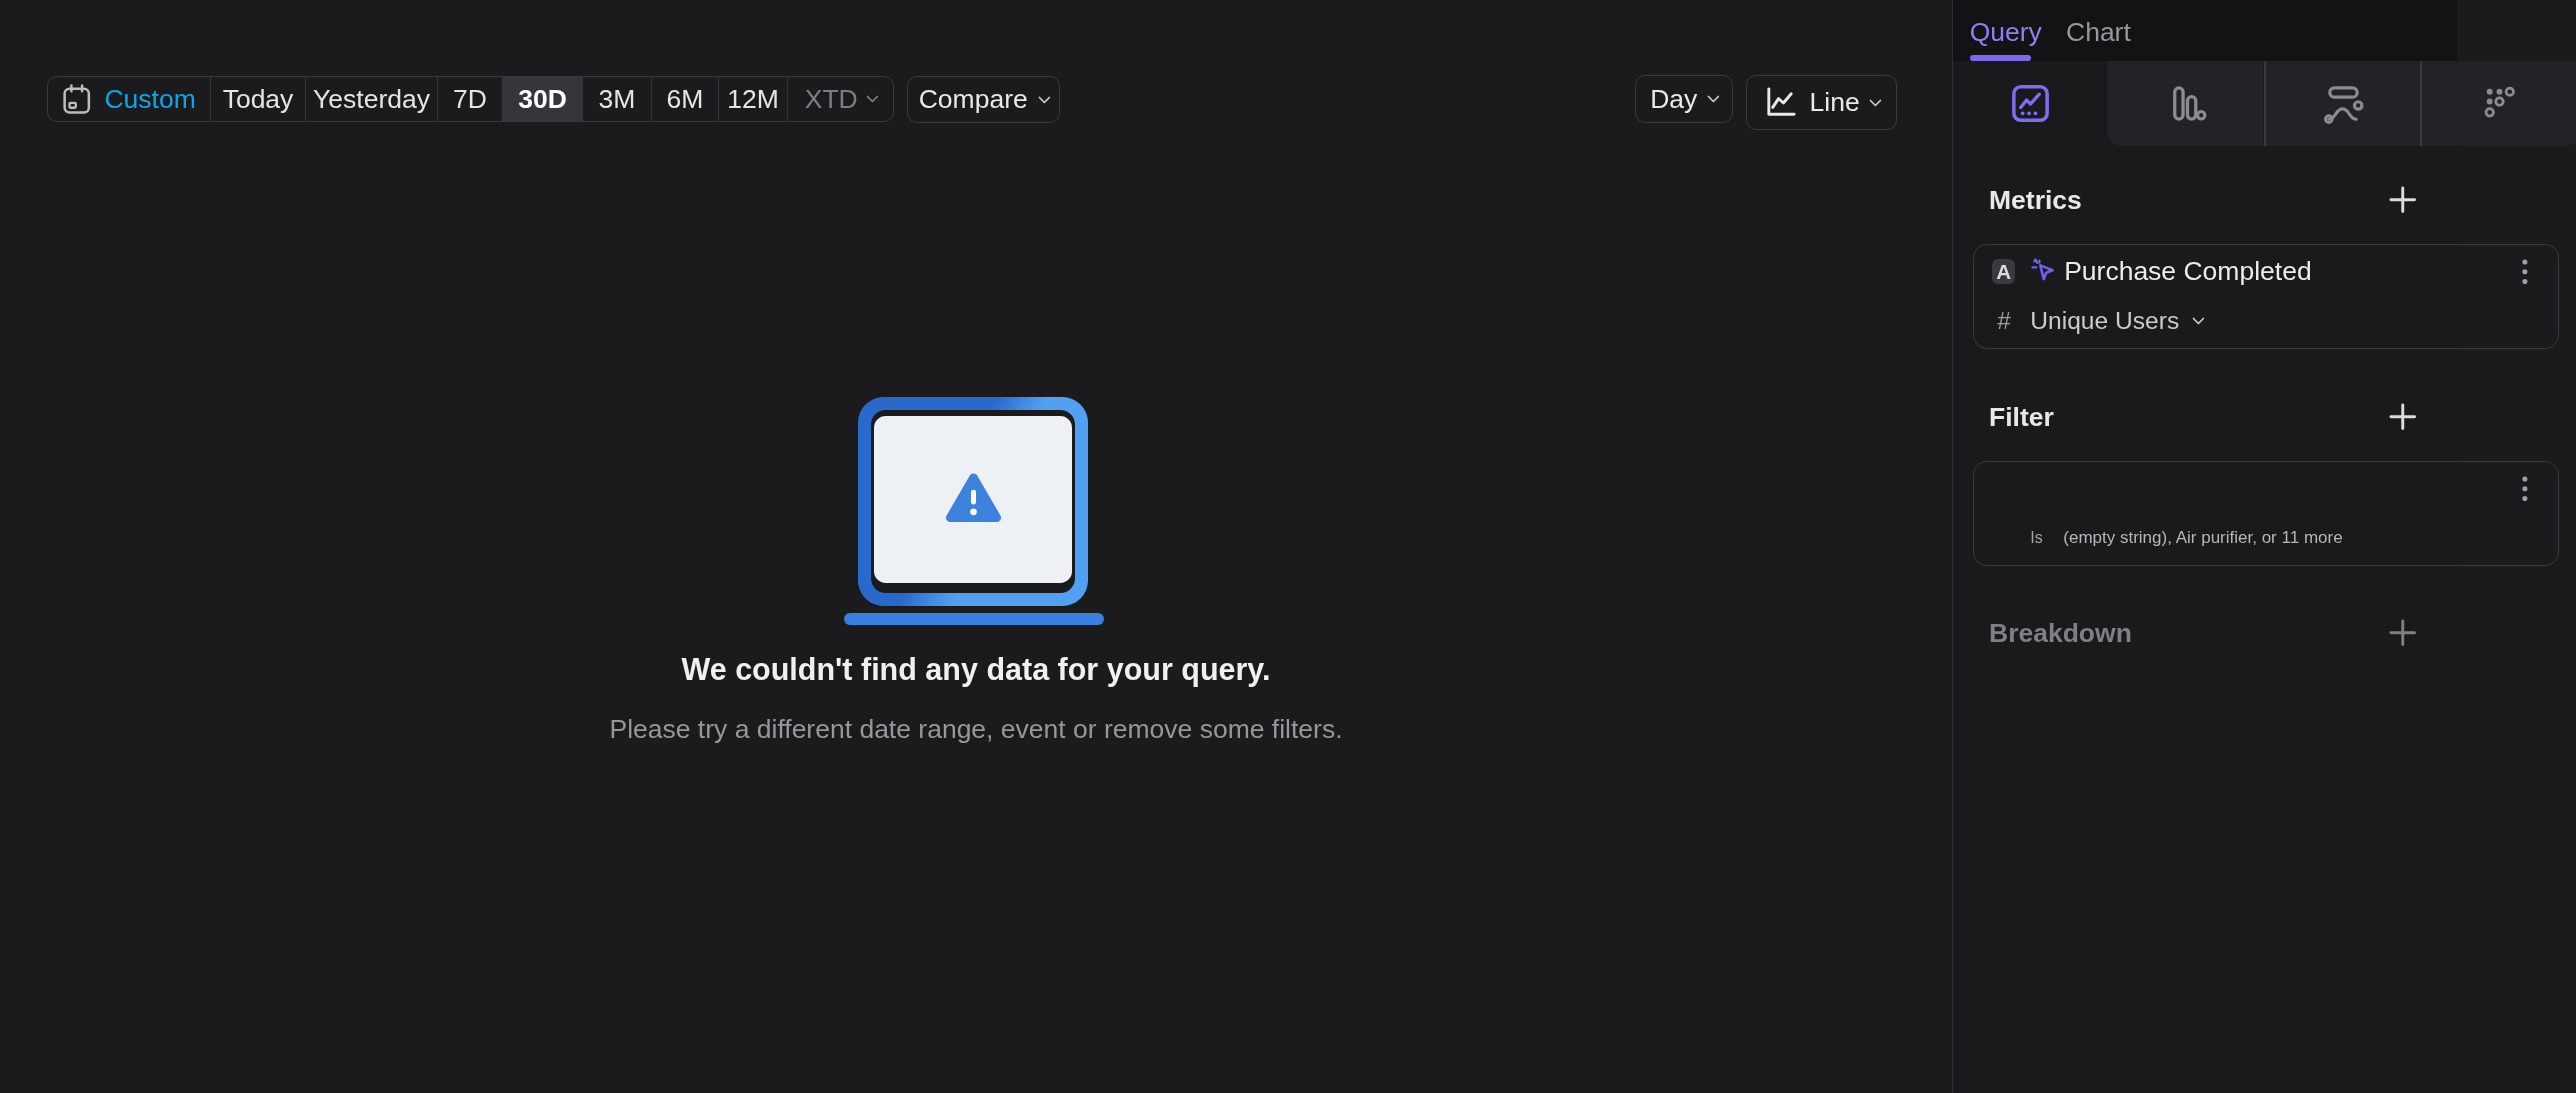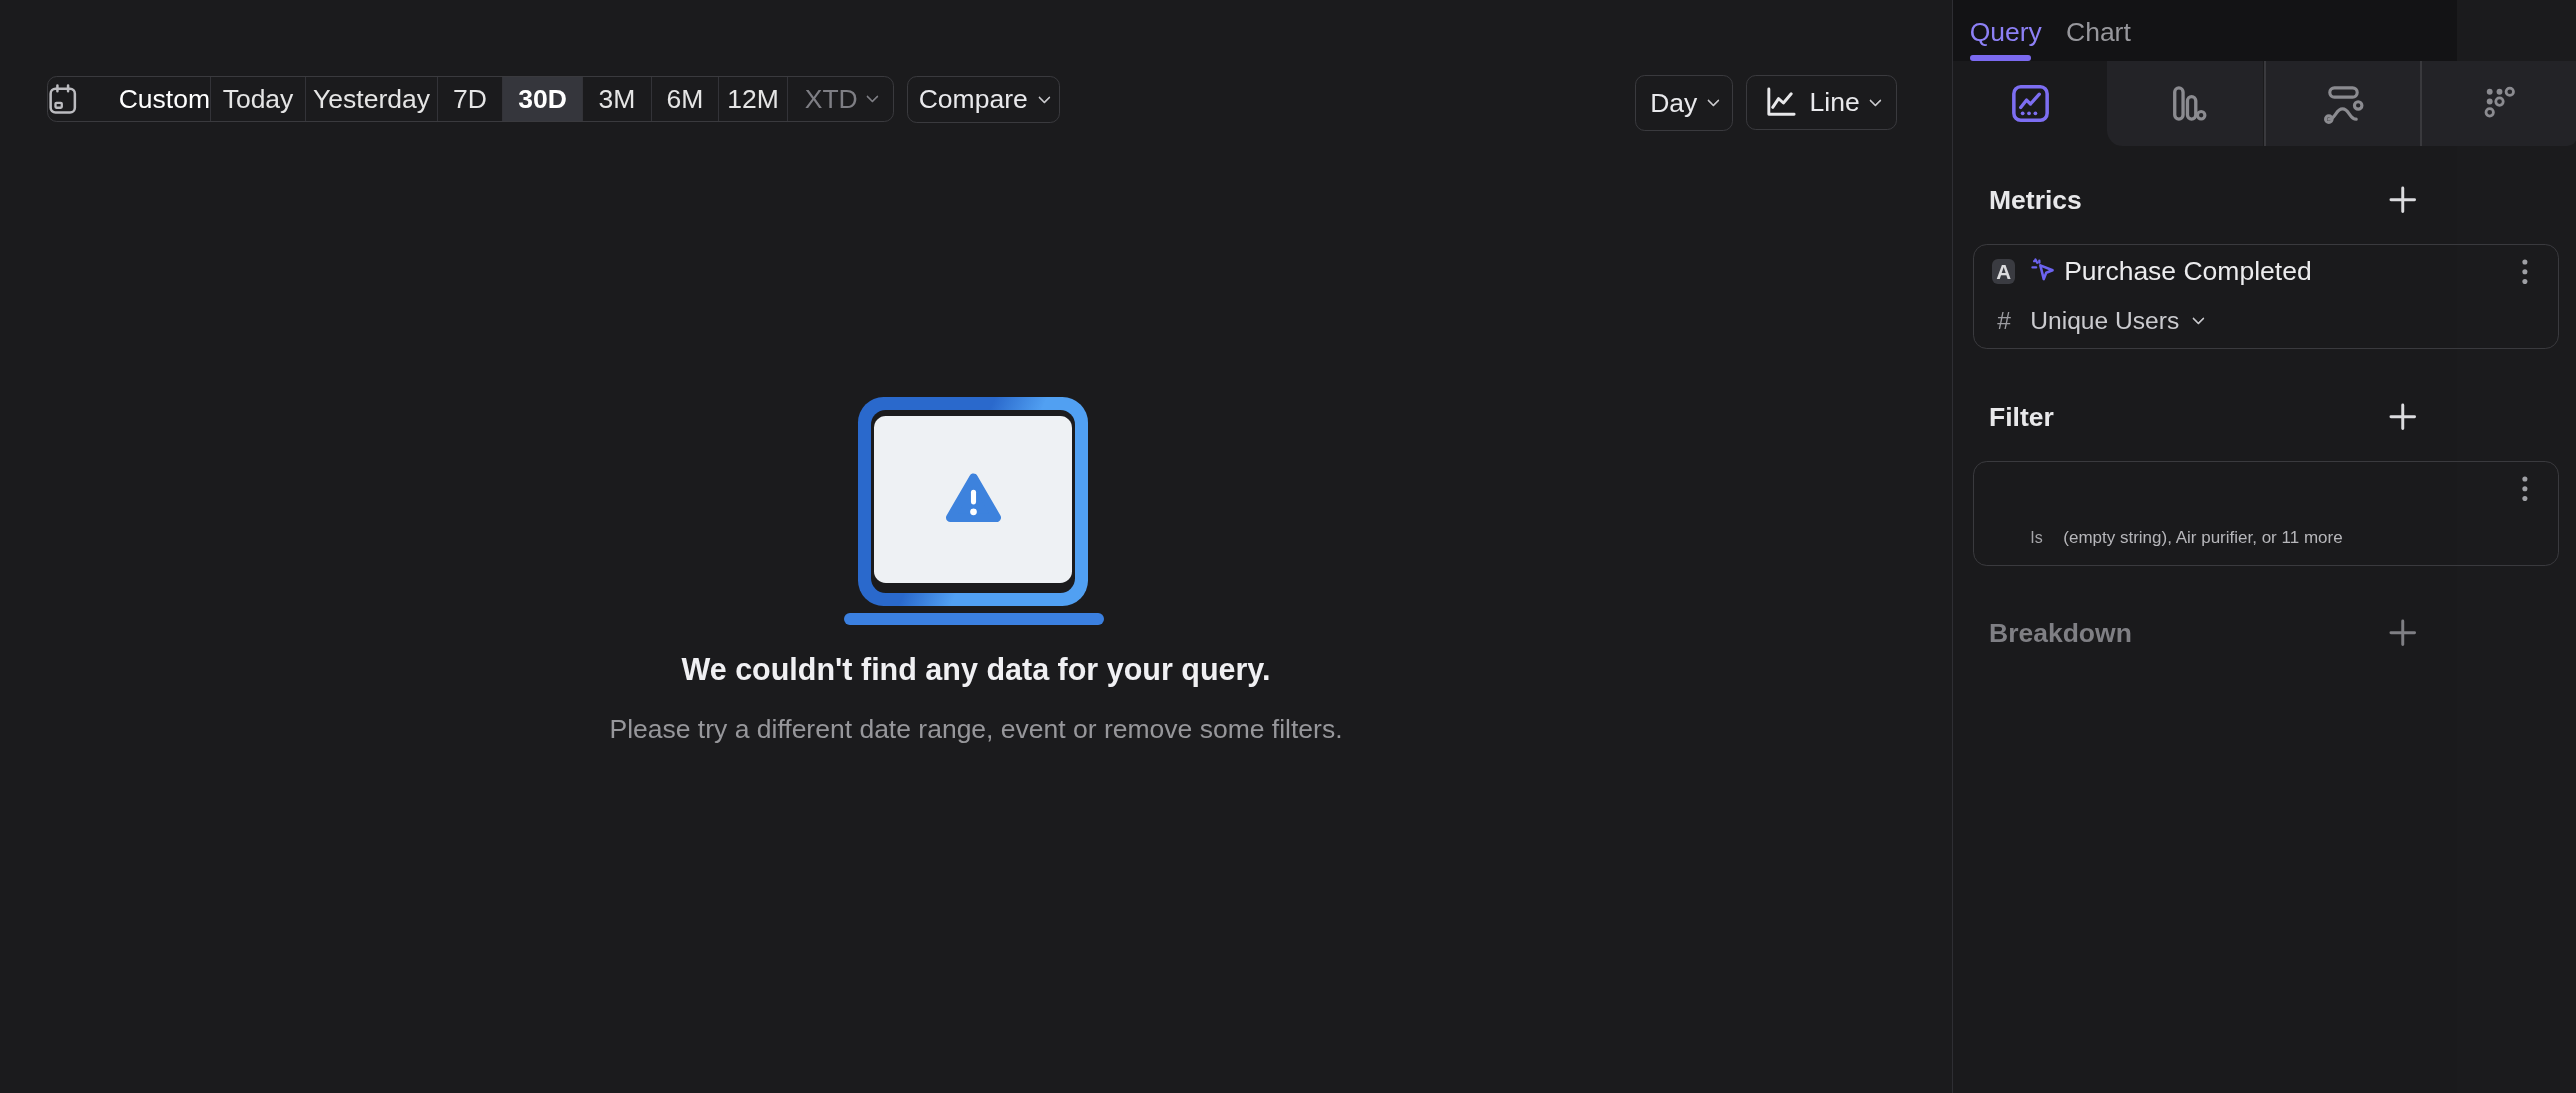--- a/index.html
+++ b/index.html
@@ -8,21 +8,21 @@
   #app { position:relative; width:2576px; height:1093px; background:#1b1b1d; overflow:hidden; }
 
   
   .main { position:absolute; left:0; top:0; width:1952px; height:1093px; background:#1b1b1d; }
 
   .seg-group { position:absolute; left:47px; top:76px; height:46px; display:flex;
                border:1px solid #3a3a3e; border-radius:9.8px; overflow:hidden; }
   .seg { display:flex; align-items:center; justify-content:center; height:100%;
          font-size:26.5px; color:#e5e5e5; border-left:1px solid #333338; cursor:pointer; }
   .seg:first-child { border-left:none; }
-  .seg.custom { gap:12.8px; color:#ffffff;justify-content:space-between; }
+  .seg.custom { gap:12.8px; color:#0ea5e9; }
   .seg.selected { background:#35363c; color:#ffffff; font-weight:bold; }
   .seg.dim { color:#7e7e84; gap:9.8px; }
 
   .pill-btn { position:absolute; display:flex; align-items:center; justify-content:center;
               border:1px solid #3a3a3e; border-radius:9.8px; background:transparent;
               color:#e9e9ec; font-size:26.5px; gap:11.8px; cursor:pointer; }
 
   .chev { display:inline-block; width:10.8px; height:10.8px; border-right:2.9px solid #c9c9cd;
           border-bottom:2.9px solid #c9c9cd; transform:rotate(45deg); margin-top:-6.9px; border-radius:1px; }
   .chev.small { width:8.8px; height:8.8px; border-width:2.6px; margin-top:-4.9px; }
@@ -121,21 +121,21 @@
         <span>XTD</span>
         <span class="chev small dim"></span>
       </div>
     </div>
 
     <div class="pill-btn" style="left:907px; top:76px; width:153px; height:47px;">
       <span>Compare</span>
       <span class="chev small"></span>
     </div>
 
-    <div class="pill-btn" style="left:1635px; top:75px; width:98px; height:56px;">
+    <div class="pill-btn" style="left:1635px; top:75px; width:98px; height:48px;">
       <span>Day</span>
       <span class="chev small"></span>
     </div>
 
     <div class="pill-btn" style="left:1746px; top:75px; width:151px; height:55px;">
       <svg width="35" height="35" viewBox="0 0 36 36">
         <path d="M6 4v26h26" fill="none" stroke="#e8e8ea" stroke-width="3" stroke-linecap="round" stroke-linejoin="round"></path>
         <polyline points="10,23 16,14 21,18.5 29,9" fill="none" stroke="#e8e8ea" stroke-width="3" stroke-linecap="round" stroke-linejoin="round"></polyline>
       </svg>
       <span>Line</span>

